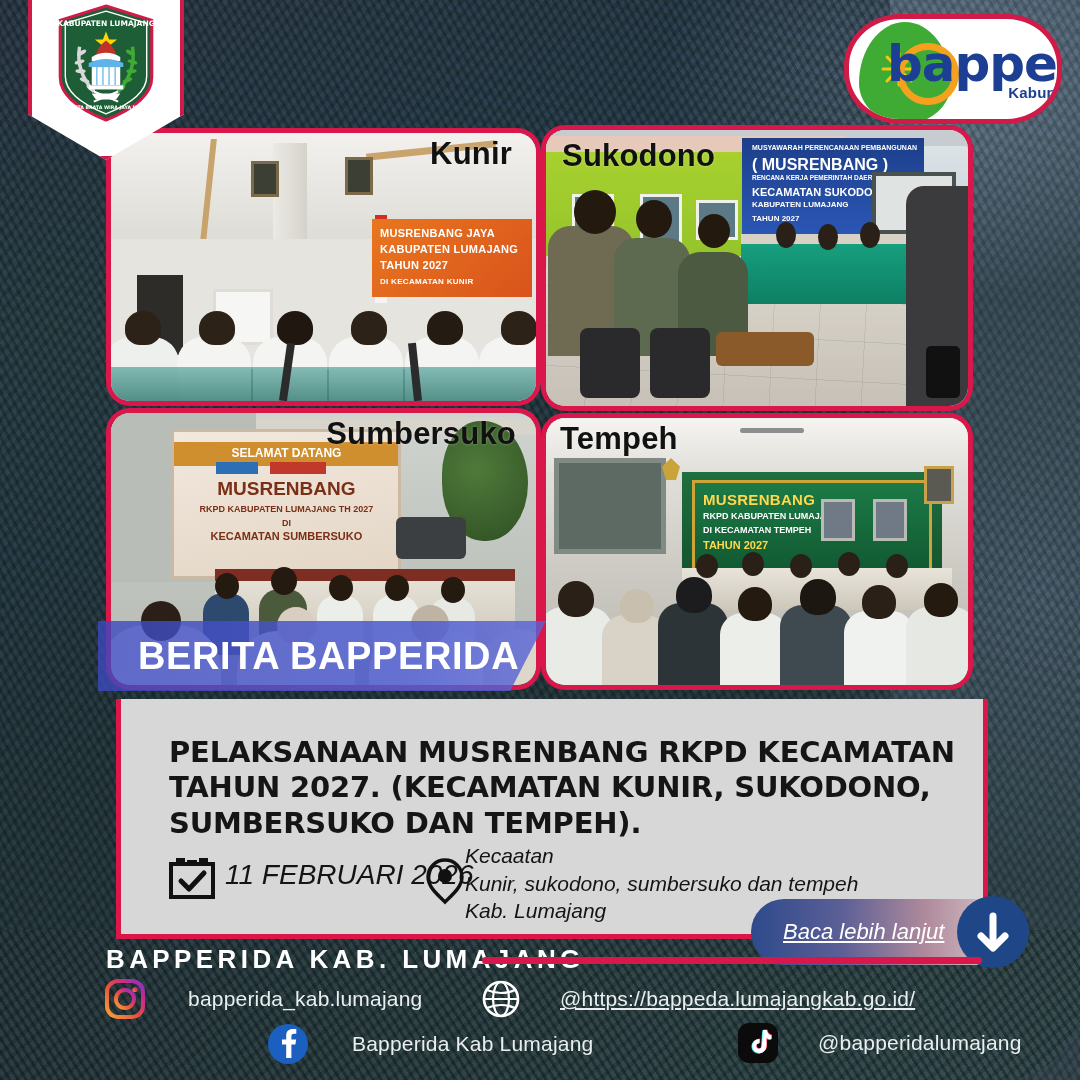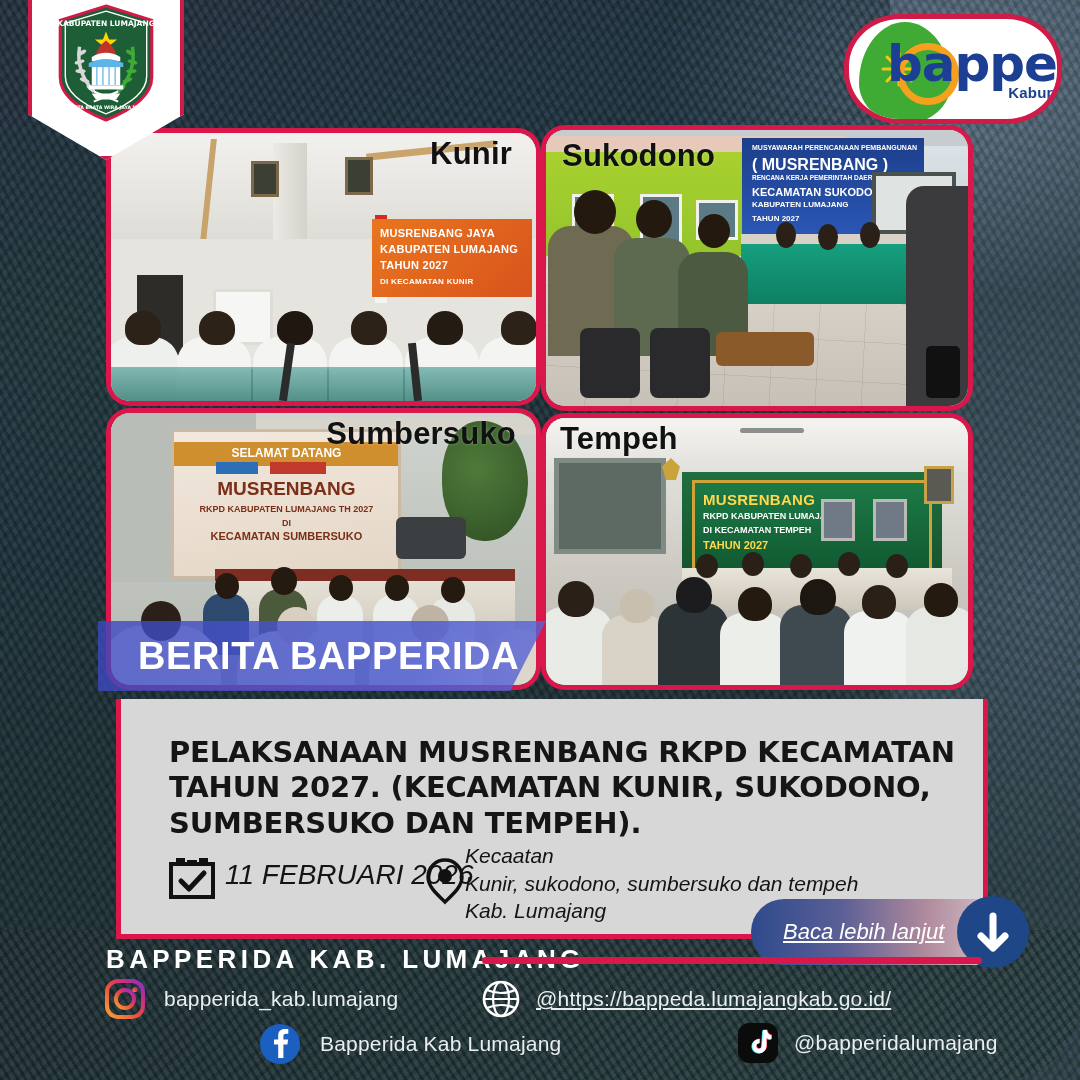--- a/index.html
+++ b/index.html
@@ -253,26 +253,26 @@
   
   #orgName{
     position:absolute; left:106px; top:944px;
     color:#ffffff; font-size:26px; font-weight:700; letter-spacing:4.4px;
     z-index:30;
   }
   #orgRule{
     position:absolute; left:482px; top:957px; width:500px; height:7px;
     background:#d9174b; border-radius:4px; z-index:30;
   }
-  .fItem{ position:absolute; display:flex; align-items:center; z-index:30; }
+  .fItem{ position:absolute; display:flex; align-items:center; z-index:30;gap:24px; }
   .fItem .lbl{ color:#e9eeef; font-size:21px; letter-spacing:.2px; }
   .fItem .lbl.u{ text-decoration:underline; }
   #fIG   { left:104px; top:978px; }
   #fWeb  { left:480px; top:978px; }
-  #fFB   { left:260px; top:1024px; }
+  #fFB   { left:268px; top:1024px; }
   #fTT   { left:738px; top:1023px; }
   .ico{ width:42px; height:42px; margin-right:18px; flex:0 0 auto; }
   #fWeb .ico{ margin-right:14px; }
   #fFB .ico{ width:40px; height:40px; margin-right:20px; }
   #fTT .ico{ width:40px; height:40px; margin-right:16px; }
 </style>
 </head>
 <body>
 
 <div id="bg"></div>

